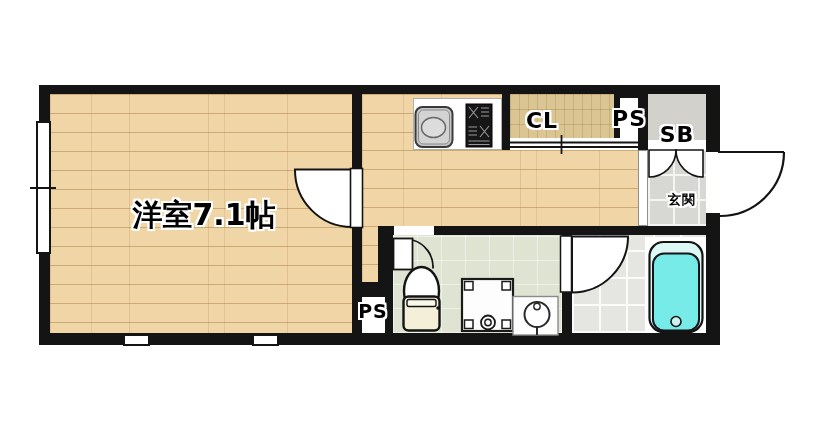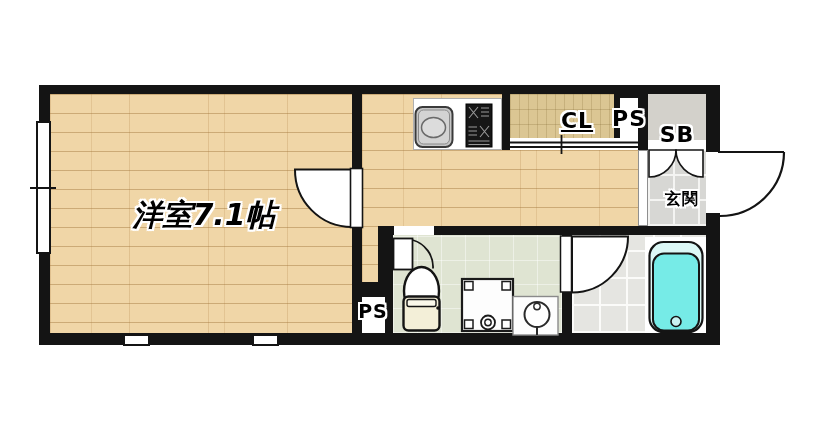--- a/index.html
+++ b/index.html
@@ -163,20 +163,20 @@
       <line x1="537" y1="327" x2="537" y2="335" stroke="#2a2a2a" stroke-width="2"></line>
     </g>
 
     <g>
       <rect x="649.5" y="242" width="53" height="90" rx="14" fill="#dcf8f6" stroke="#141414" stroke-width="2.2"></rect>
       <rect x="653" y="253.5" width="46" height="77" rx="11" fill="#76ebe7" stroke="#141414" stroke-width="2"></rect>
       <circle cx="676" cy="321.5" r="5" fill="#c9f3f1" stroke="#141414" stroke-width="1.6"></circle>
     </g>
   </svg>
 
-  <div class="lbl lbl-room" style="left:204px;top:215px;font-style:italic;">洋室7.1帖</div>
-  <div class="lbl lbl-md" style="left:577px;top:121px;text-decoration:underline;">CL</div>
+  <div class="lbl lbl-room" style="left:204px;top:215px;">洋室7.1帖</div>
+  <div class="lbl lbl-md" style="left:542px;top:121px;">CL</div>
   <div class="lbl lbl-md" style="left:629px;top:119px;">PS</div>
   <div class="lbl lbl-md" style="left:677px;top:135px;">SB</div>
-  <div class="lbl lbl-sm" style="left:682px;top:199px;font-size:16px;">玄関</div>
+  <div class="lbl lbl-sm" style="left:682px;top:199px;font-size:13px;">玄関</div>
   <div class="lbl lbl-sm" style="left:373px;top:311px;">PS</div>
 
 </div>
 
 </body></html>

